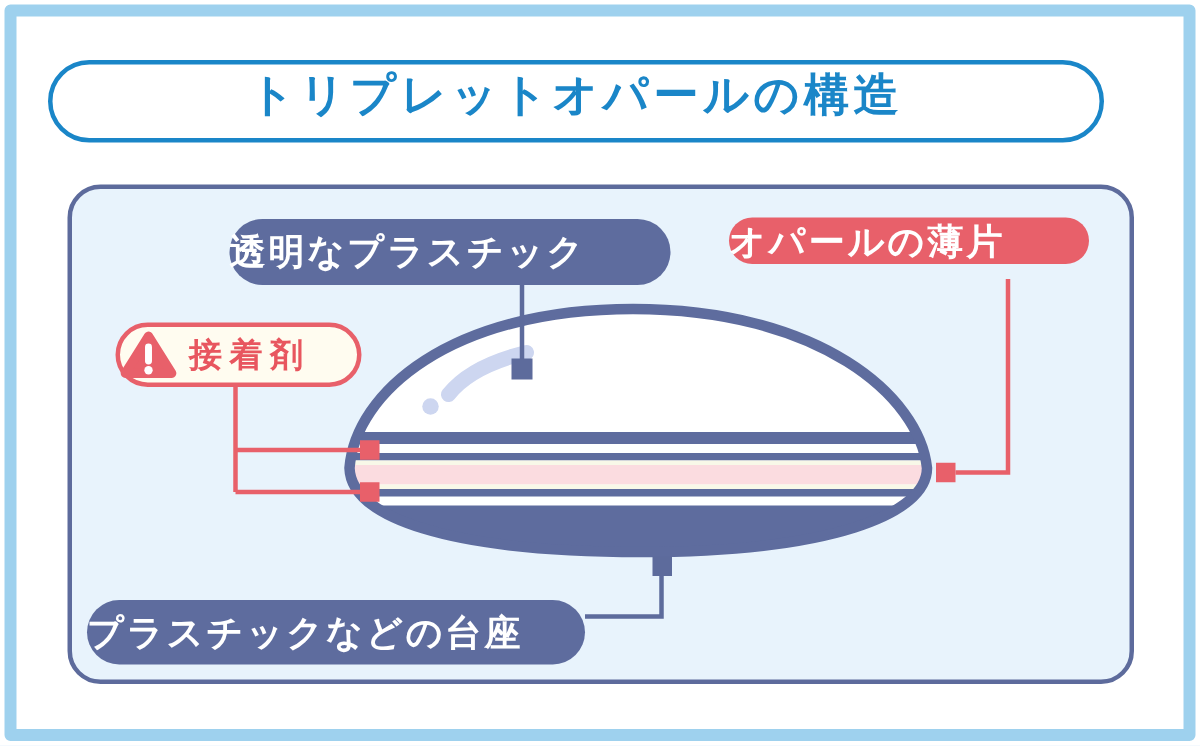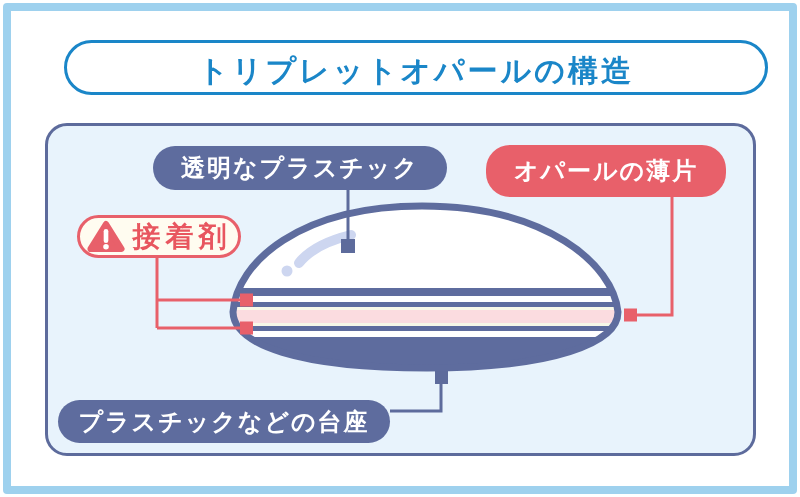--- a/index.html
+++ b/index.html
@@ -6,45 +6,45 @@
   body{
     width:800px;height:497px;position:relative;overflow:hidden;
     background:#ffffff;
     font-family:"Liberation Sans","DejaVu Sans",sans-serif;
   }
   .outer-frame{
     position:absolute;left:3px;top:3px;right:3px;bottom:3px;
     border:8px solid #9ed1ee;border-radius:4px;
   }
   .title-pill{
-    position:absolute;left:64px;top:40px;width:704px;height:55px;
+    position:absolute;left:32px;top:40px;width:704px;height:55px;
     box-sizing:border-box;border:3px solid #1a86c8;border-radius:30px;
-    display:flex;align-items:flex-end;justify-content:center;
+    display:flex;align-items:flex-start;justify-content:center;
     background:#ffffff;
   }
   .title-pill span{
     color:#1a86c8;font-size:30px;font-weight:bold;letter-spacing:3px;
   }
   .panel{
     position:absolute;left:45px;top:123px;width:711px;height:333px;
     box-sizing:border-box;background:#e8f3fc;
     border:3px solid #5d6b9c;border-radius:22px;
   }
   .diagram-svg{position:absolute;left:0;top:0;width:800px;height:497px;}
   .label-pill{
     position:absolute;box-sizing:border-box;border-radius:24px;
-    display:flex;align-items:center;justify-content:center;
+    display:flex;align-items:center;justify-content:flex-start;
   }
   .label-pill.slate{background:#5e6c9e;}
   .label-pill.red{background:#e8606a;}
   .label-pill.outline-red{background:#fffcf0;border:3px solid #e8606a;}
   .label-pill .lbl{color:#ffffff;font-size:24px;font-weight:bold;letter-spacing:2px;white-space:nowrap;}
-  .label-pill .lbl-red{color:#e8565f;font-size:28px;font-weight:bold;letter-spacing:5px;white-space:nowrap;}
+  .label-pill .lbl-red{color:#e8565f;font-size:22px;font-weight:bold;letter-spacing:5px;white-space:nowrap;}
   #label-transparent-plastic{left:153px;top:146px;width:294px;height:44px;}
-  #label-opal-slice{left:486px;top:145px;width:240px;height:52px;}
+  #label-opal-slice{left:486px;top:145px;width:240px;height:31px;}
   #label-adhesive{left:77px;top:215px;width:164px;height:43px;gap:8px;}
   #label-base{left:58px;top:400px;width:332px;height:43px;}
   .warn-svg{width:38px;height:33px;flex:0 0 auto;}
 </style>
 </head>
 <body>
 
 <div class="outer-frame"></div>
 
 <div class="title-pill">

